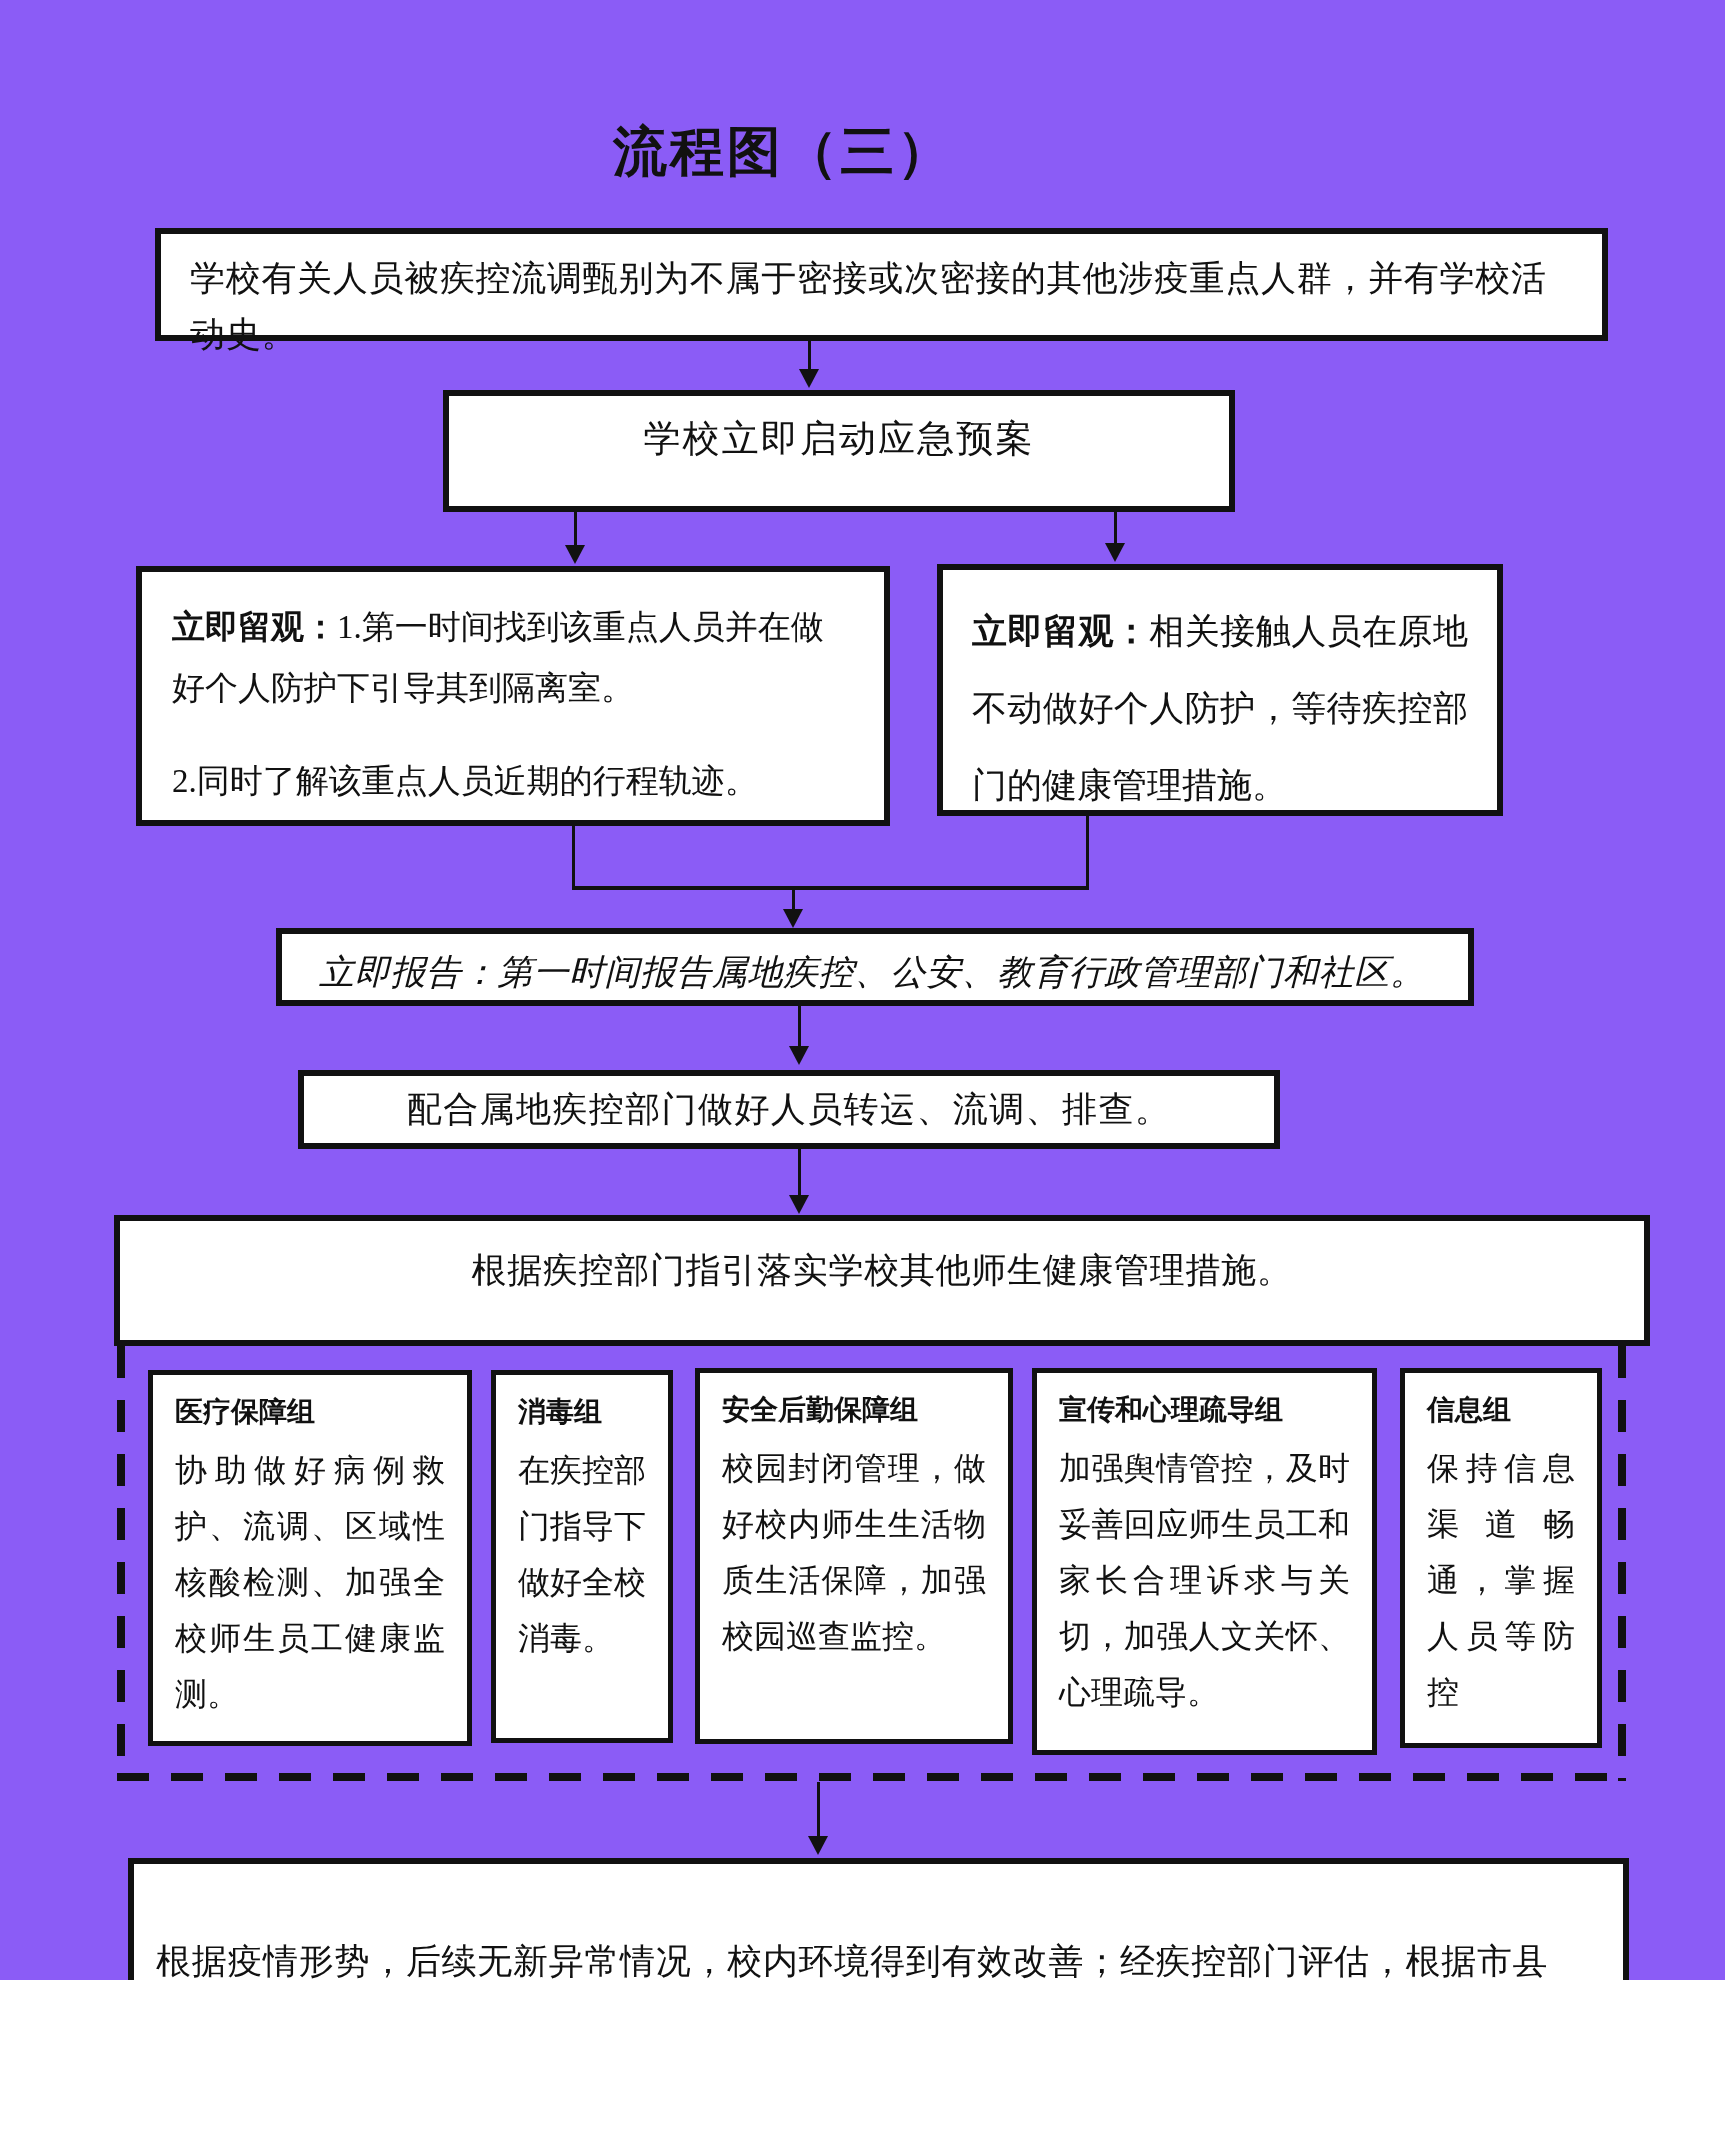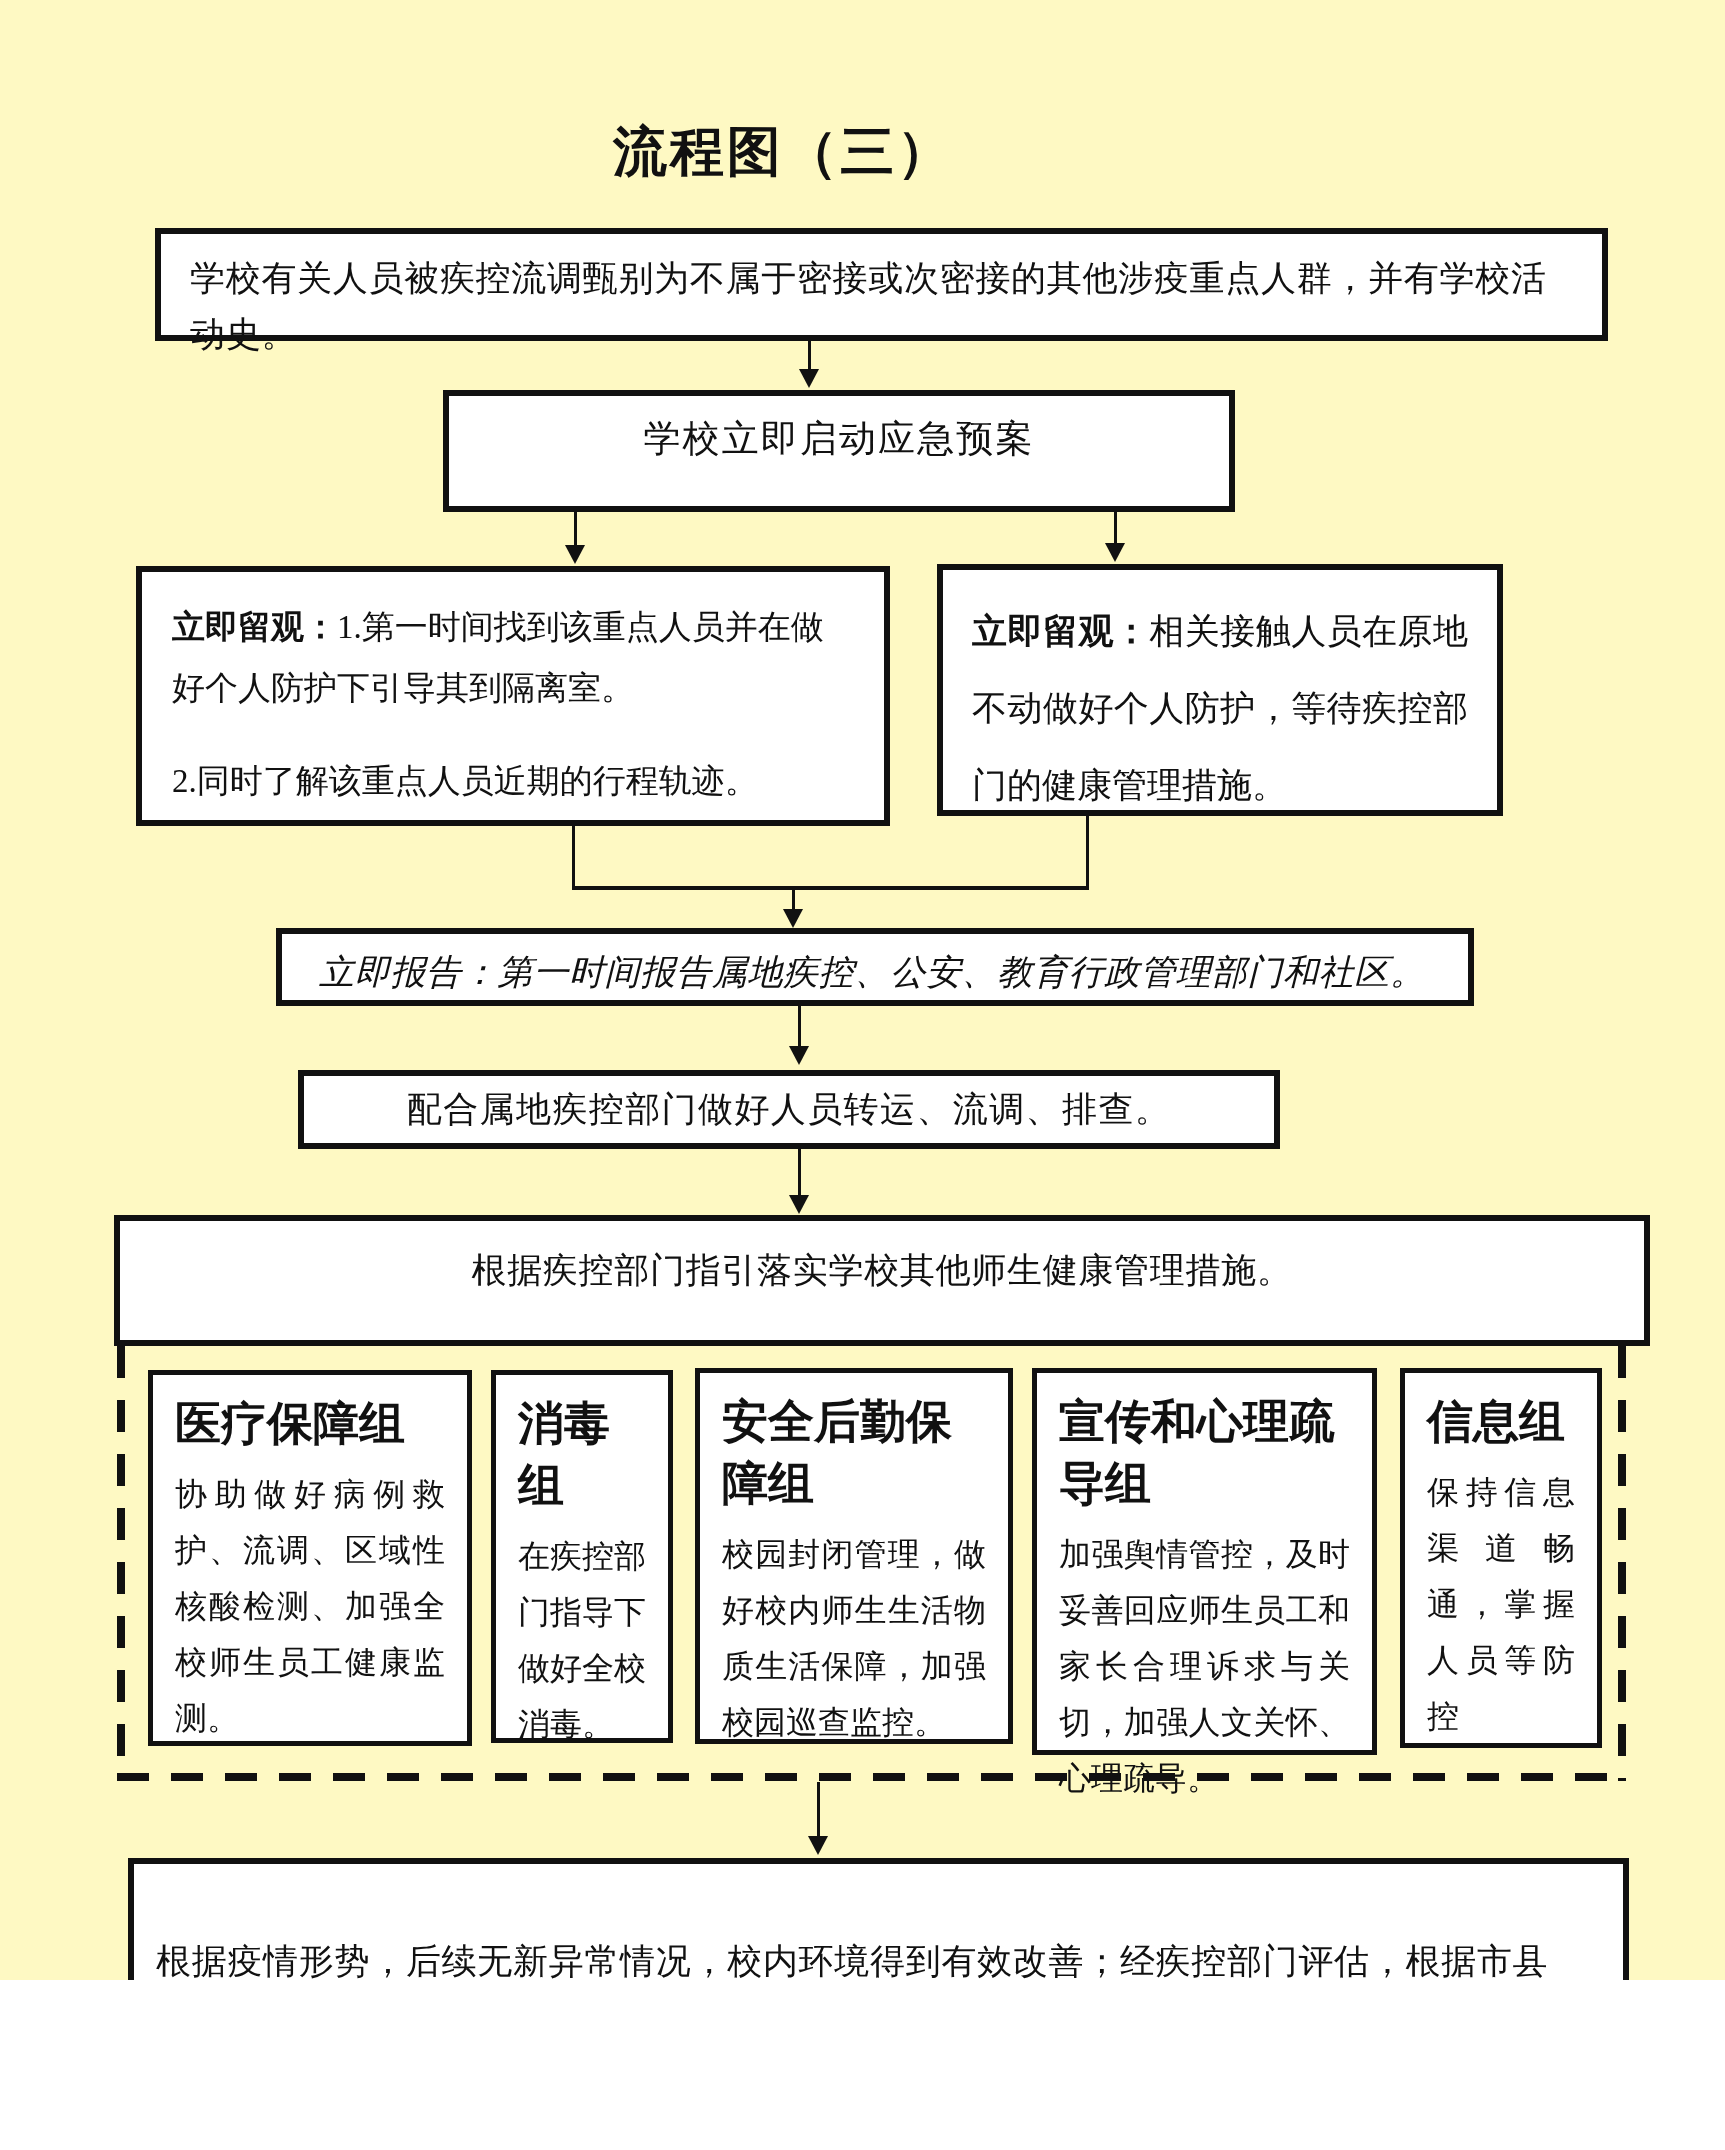--- a/index.html
+++ b/index.html
@@ -1,33 +1,33 @@
 <!DOCTYPE html>
 <html style="font-size:11px"><head>
 <meta charset="utf-8">
 <style>
   html,body{margin:0;padding:0;background:#ffffff;}
   .canvas{
-    position:relative;width:1726px;height:1980px;background:#fef9c3;
+    position:relative;width:1726px;height:1980px;background:#8b5cf6;
     font-family:"Liberation Serif",serif;color:#111;overflow:hidden;
   }
   .title{
     position:absolute;left:0;top:116px;width:1567px;text-align:center;
     font-family:"Liberation Sans",sans-serif;font-weight:bold;font-size:54px;
     letter-spacing:2.8px;
   }
   .box{
     position:absolute;border:6.2px solid #111;background:#fff;box-sizing:border-box;
   }
   .gbox{
     position:absolute;border:5.5px solid #111;background:#fff;box-sizing:border-box;
     padding:18px 22px;
   }
   .gtitle{
-    font-family:"Liberation Sans",sans-serif;font-weight:bold;font-size:46px;
+    font-family:"Liberation Sans",sans-serif;font-weight:bold;font-size:28px;
     margin:0 0 11px 0;
   }
   .gbody{
     font-size:32px;line-height:1.75;text-align:justify;margin:0;
   }
   .vline{position:absolute;width:2.8px;background:#111;}
   .hline{position:absolute;height:3.5px;background:#111;}
   .ahead{
     position:absolute;width:0;height:0;
     border-left:10.4px solid transparent;border-right:10.4px solid transparent;

